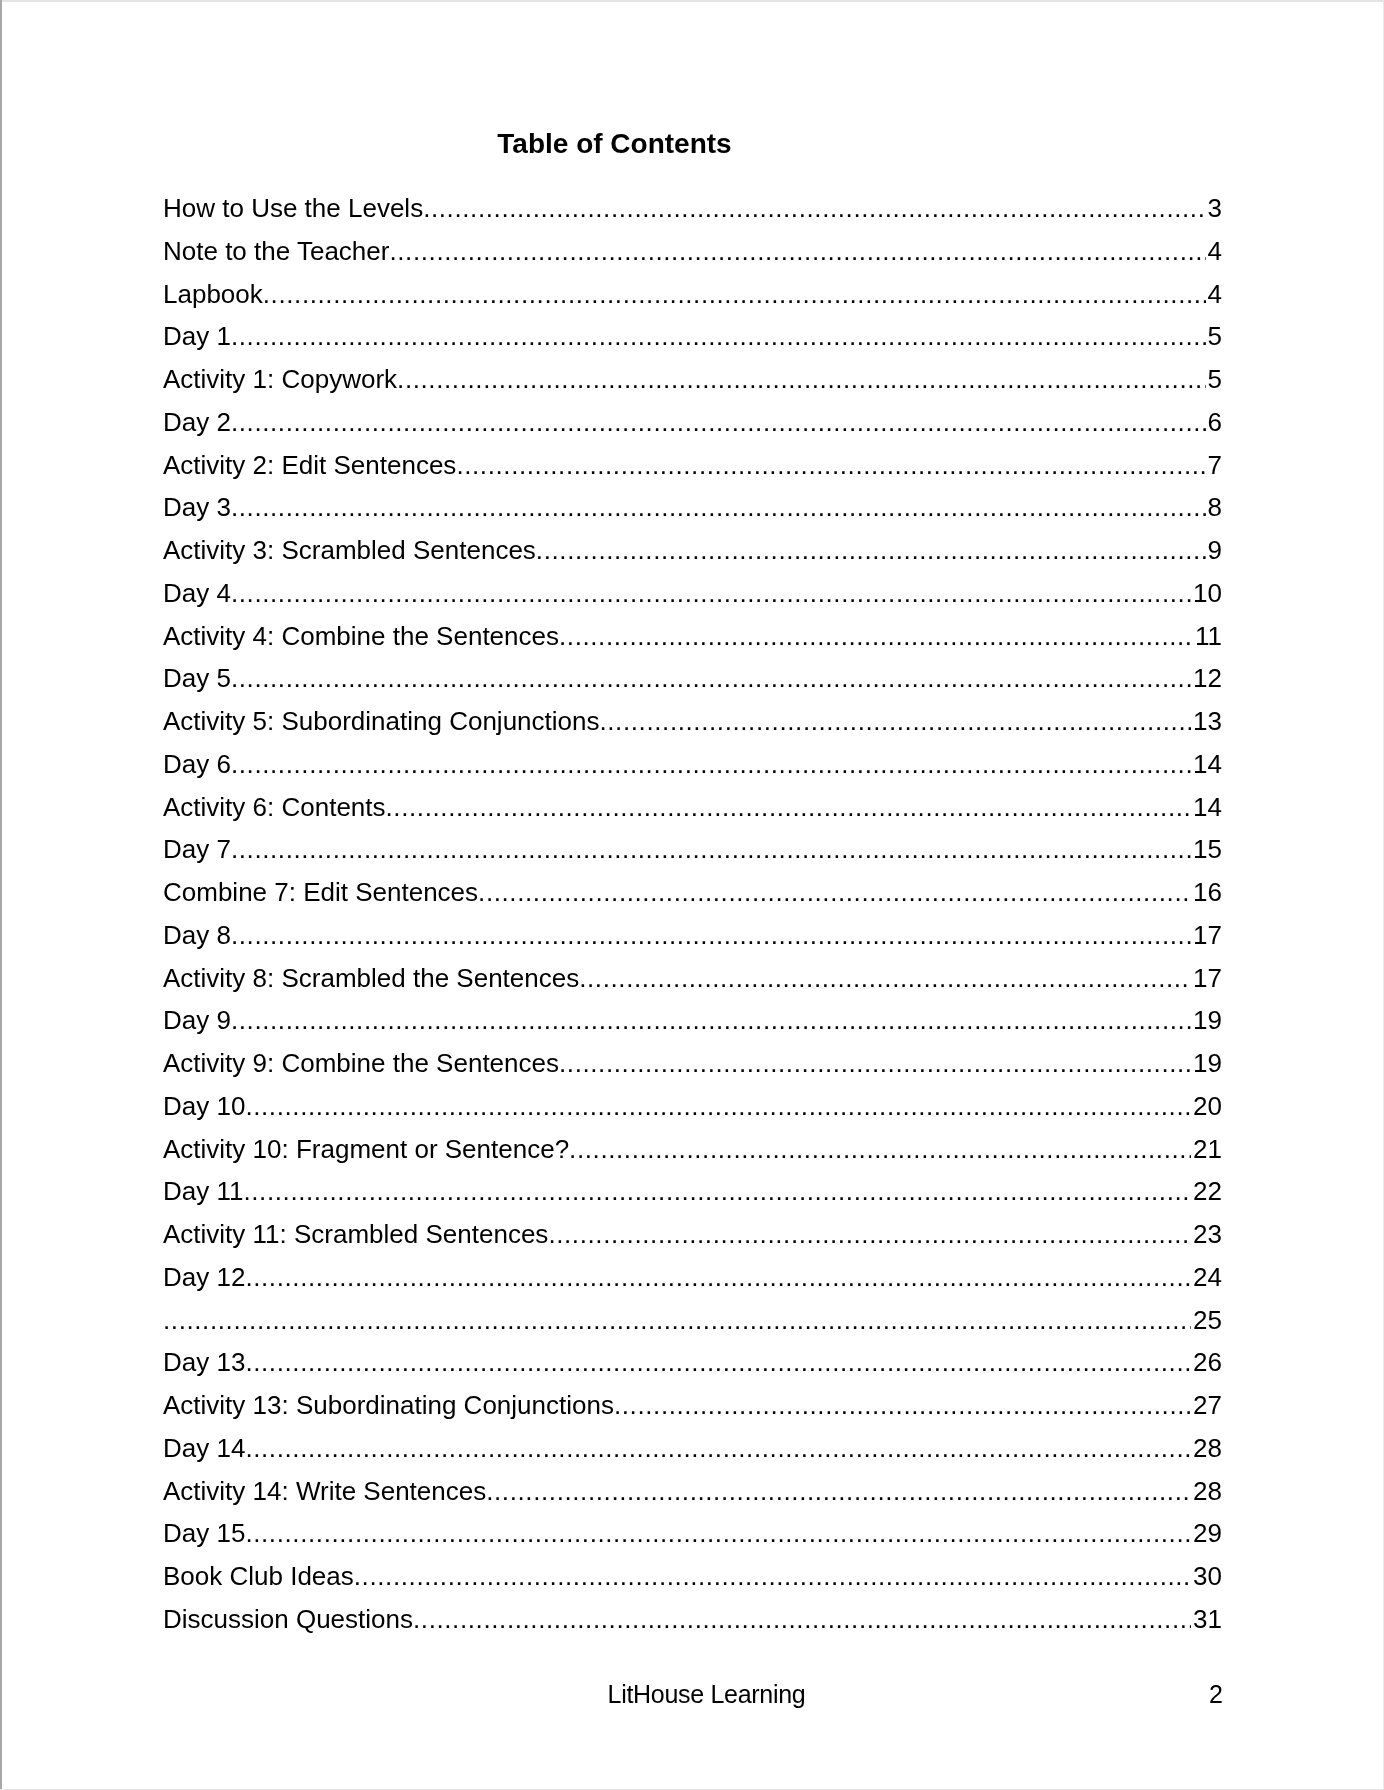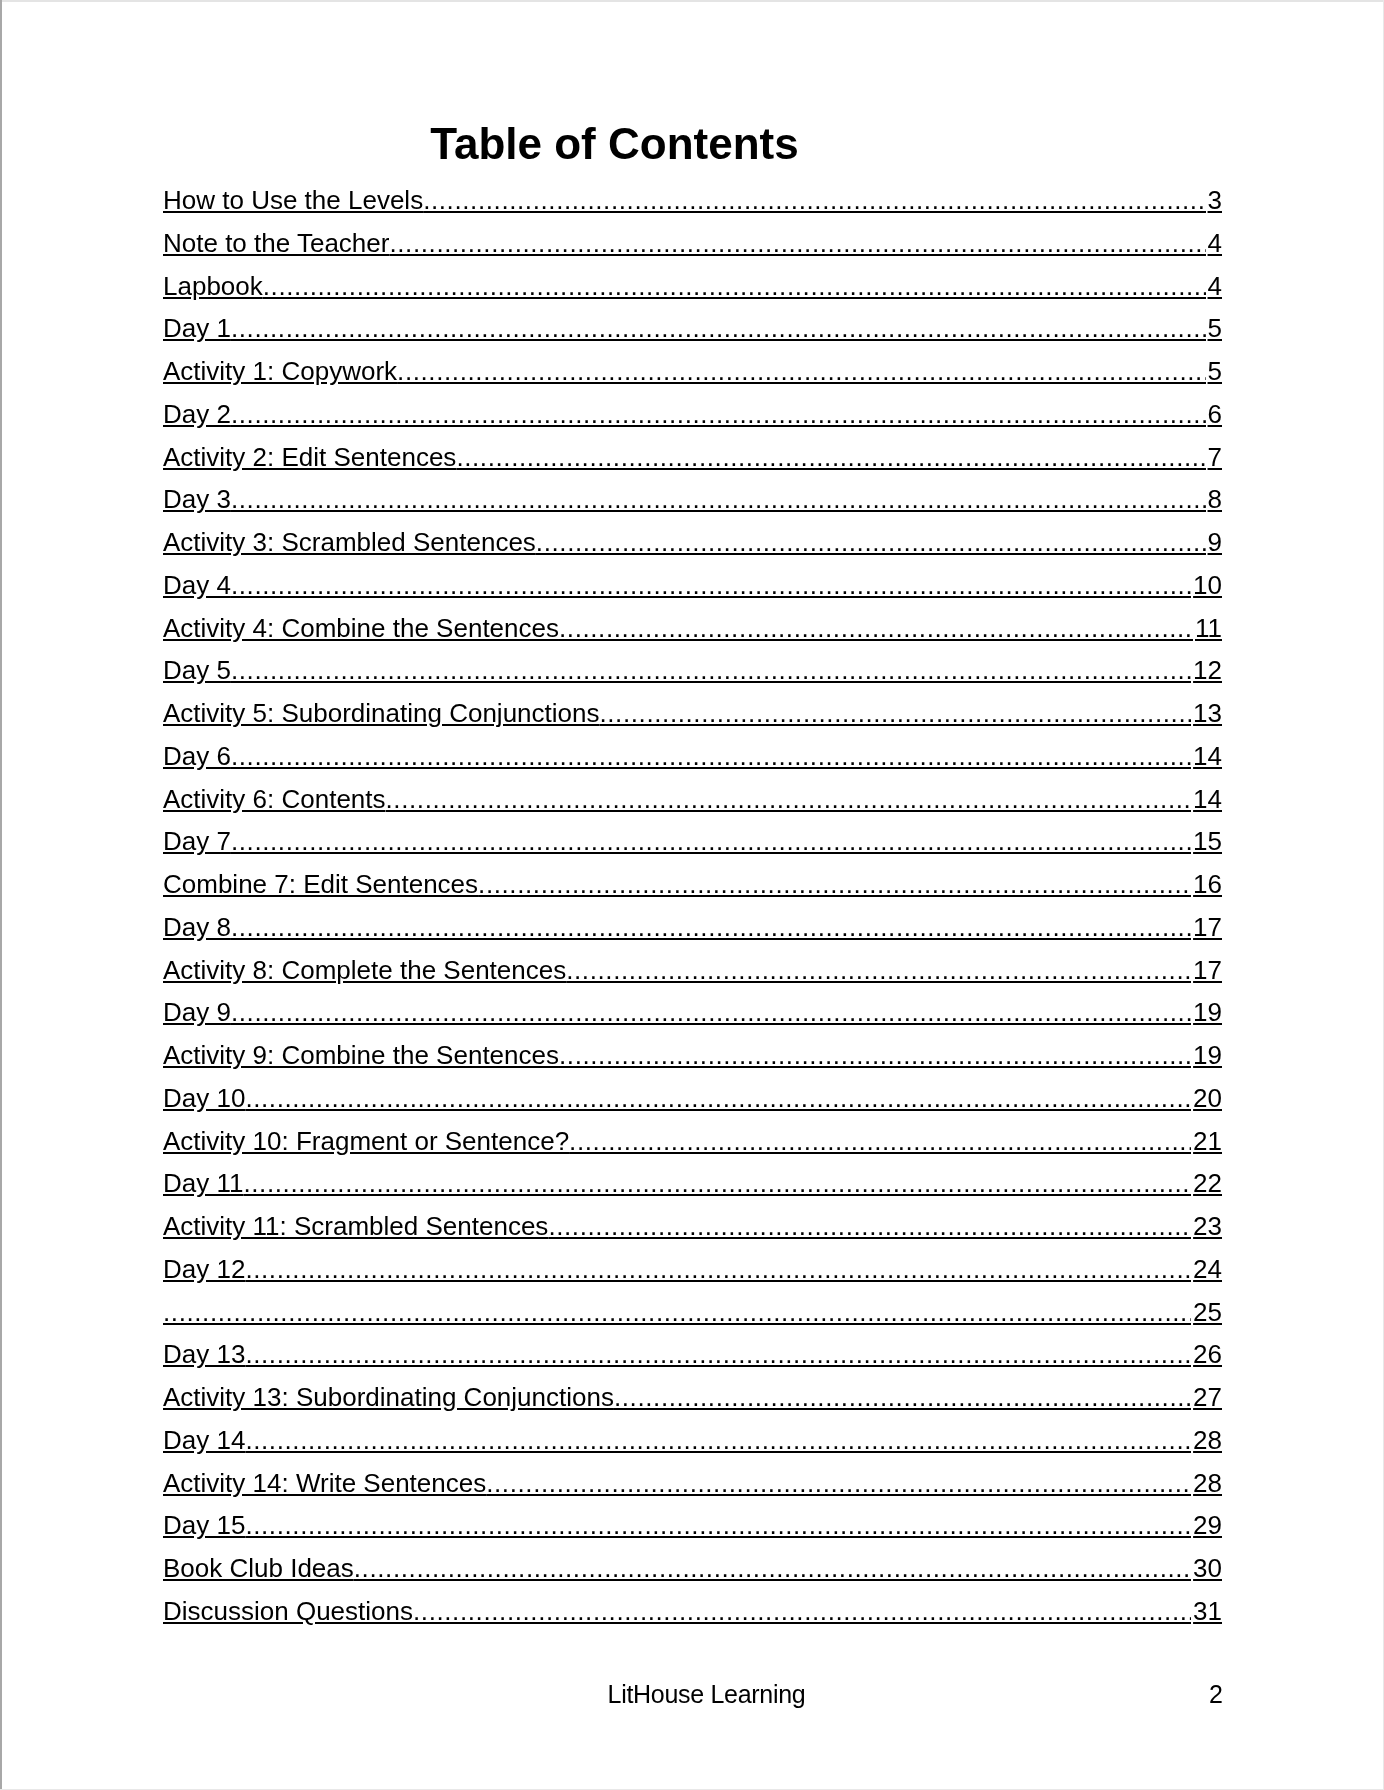--- a/index.html
+++ b/index.html
@@ -1,22 +1,22 @@
 <!DOCTYPE html>
 <html><head>
 <meta charset="utf-8">
 <style>
   html, body { margin: 0; padding: 0; background: #ffffff; }
   body { width: 1384px; height: 1790px; position: relative; overflow: hidden; font-family: "Liberation Sans", sans-serif; color: #000; }
   .page-border-left { position: absolute; left: 0; top: 0; width: 2px; height: 1790px; background: #a8a8a8; }
   .page-border-top { position: absolute; left: 0; top: 0; width: 1384px; height: 2px; background: #e4e4e4; }
   .page-border-right { position: absolute; right: 0; top: 0; width: 1px; height: 1790px; background: #e8e8e8; }
   .page-border-bottom { position: absolute; left: 0; bottom: 0; width: 1384px; height: 1px; background: #e8e8e8; }
-  .title { position: absolute; left: 0; width: 1229px; top: 120px; text-align: center; font-weight: bold; font-size: 44px; line-height: 48px; }
-  .toc { position: absolute; left: 163px; top: 179px; width: 1059px; text-decoration: underline; }
+  .title { position: absolute; left: 0; width: 1229px; top: 120px; text-align: center; font-weight: bold; font-size: 28px; line-height: 48px; }
+  .toc { position: absolute; left: 163px; top: 187px; width: 1059px; }
   .toc-row { display: flex; align-items: baseline; height: 42.75px; font-size: 26px; line-height: 42.75px; white-space: nowrap; overflow: hidden; }
   .toc-label { flex: 0 0 auto; }
   .toc-dots { flex: 1 1 auto; overflow: hidden; white-space: nowrap; letter-spacing: 0.6px; }
   .toc-dots::after { content: "................................................................................................................................................................................................................"; }
   .toc-page { flex: 0 0 auto; text-align: right; padding-left: 2px; }
   .footer-text { position: absolute; left: 0; width: 1413px; top: 1678px; text-align: center; font-size: 25px; line-height: 32px; letter-spacing: -0.3px; }
   .footer-page { position: absolute; left: 1200px; width: 23px; top: 1678px; text-align: right; font-size: 25px; line-height: 32px; }
 </style>
 </head>
 <body>
@@ -113,21 +113,21 @@
       <span class="toc-label">Combine 7: Edit Sentences</span>
       <span class="toc-dots"></span>
       <span class="toc-page">16</span>
     </div>
     <div class="toc-row">
       <span class="toc-label">Day 8</span>
       <span class="toc-dots"></span>
       <span class="toc-page">17</span>
     </div>
     <div class="toc-row">
-      <span class="toc-label">Activity 8: Complete the Sentences</span>
+      <span class="toc-label">Activity 8: Scrambled the Sentences</span>
       <span class="toc-dots"></span>
       <span class="toc-page">17</span>
     </div>
     <div class="toc-row">
       <span class="toc-label">Day 9</span>
       <span class="toc-dots"></span>
       <span class="toc-page">19</span>
     </div>
     <div class="toc-row">
       <span class="toc-label">Activity 9: Combine the Sentences</span>

